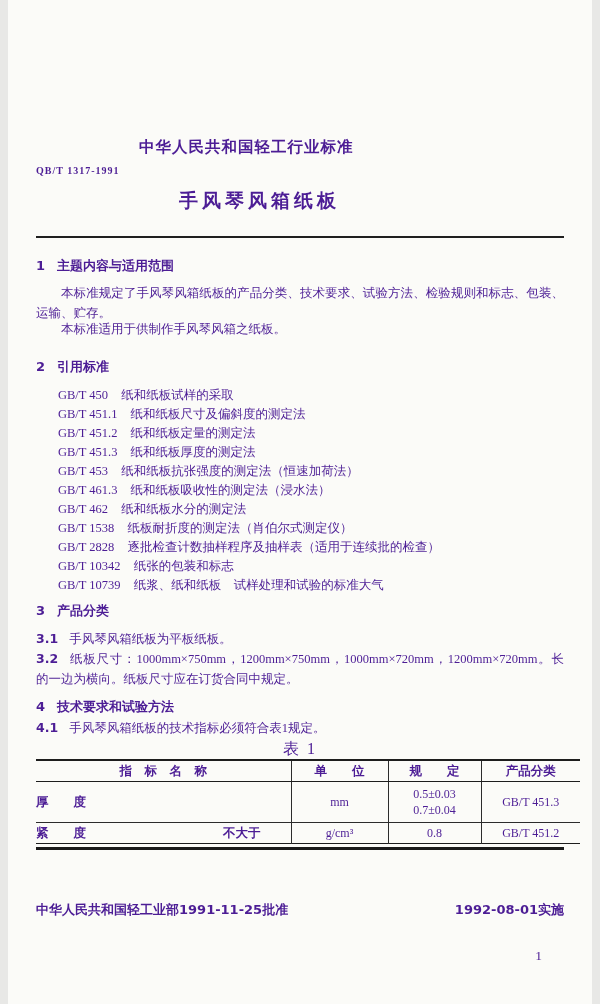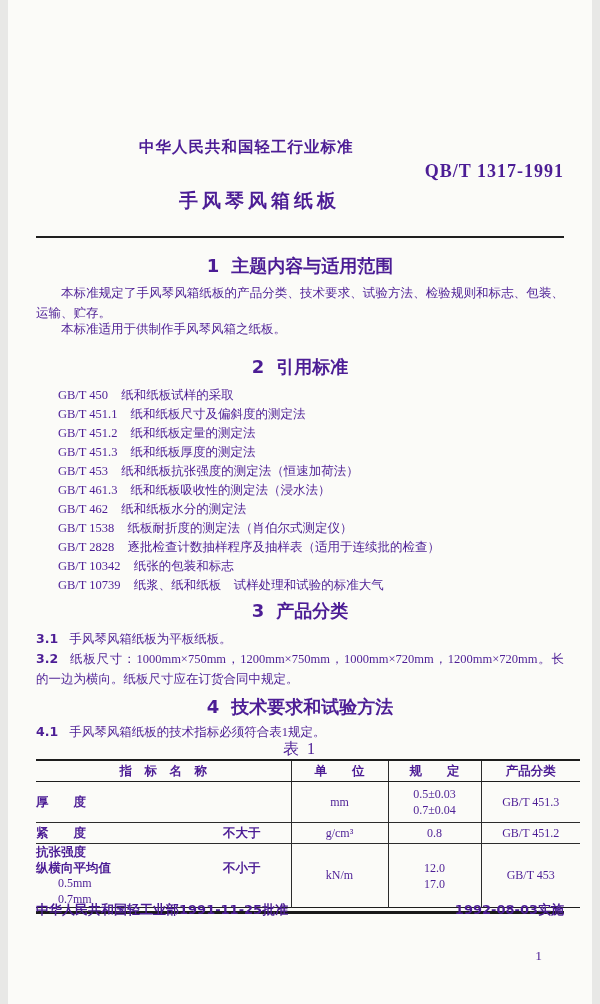--- a/index.html
+++ b/index.html
@@ -10,39 +10,39 @@
     background:#fbfbf8;
     color:#4c1d95;
     font-family:"Liberation Serif",serif;
     font-size:12.5px;
     overflow:hidden;
   }
   .content{position:absolute;left:28px;right:28px;top:0;}
   .hei{font-family:"DejaVu Sans","Liberation Sans",sans-serif;font-weight:bold;}
 
   .std-type{padding-top:138px;margin-left:103px;font-size:15.5px;line-height:18px;letter-spacing:1px;}
-  .std-num{margin-top:7px;text-align:right;font-size:18px;line-height:16px;font-weight:bold;letter-spacing:1px;font-family:"Liberation Serif",serif;}
+  .std-num{margin-top:7px;text-align:left;font-size:10px;line-height:16px;font-weight:bold;letter-spacing:1px;font-family:"Liberation Serif",serif;}
   .doc-title{margin-top:10px;margin-left:143px;font-size:19px;line-height:22px;letter-spacing:4px;}
   .head-rule{margin-top:25px;border-top:2.5px solid #1f1f1f;height:0;}
 
-  .sec-h{margin-top:20px;font-size:18px;line-height:15px;text-align:center;}
+  .sec-h{margin-top:20px;font-size:13px;line-height:15px;}
   .sec-h .t{margin-left:12px;}
   .para{margin-top:10px;line-height:20px;text-align:justify;text-indent:2em;}
   .para2{margin-top:-4px;line-height:20px;text-indent:2em;}
 
   .refs{margin-top:12px;margin-left:22px;}
   .ref{line-height:19px;white-space:nowrap;}
   .ref .code{margin-right:13px;}
 
   .h3{margin-top:8px;}
   .item{margin-top:11px;line-height:20px;text-align:justify;}
   .item .inum{font-family:"DejaVu Sans","Liberation Sans",sans-serif;font-weight:bold;margin-right:11px;}
   .item2{margin-top:0;}
   .h4{margin-top:10px;}
-  .item41{margin-top:8px;line-height:20px;}
+  .item41{margin-top:0;line-height:27px;}
 
   .tbl-label{margin-top:-1px;text-align:center;line-height:15px;font-size:16px;letter-spacing:2px;}
 
   table.spec{margin-top:3px;border-collapse:collapse;table-layout:fixed;width:544px;
     border-top:2px solid #1d1d1d;font-size:12px;}
   table.spec th,table.spec td{padding:0;vertical-align:middle;}
   table.spec thead th{border-bottom:1.5px solid #1d1d1d;height:20px;font-size:12.5px;
     font-family:"DejaVu Sans","Liberation Sans",sans-serif;font-weight:bold;text-align:center;}
   table.spec .vline{border-left:1px solid #2c2c2c;}
   table.spec tbody tr{border-bottom:1px solid #2c2c2c;}
@@ -144,41 +144,24 @@
         </tr>
         <tr style="height:21px">
           <td class="cell-name">
             <span class="lbl">紧　　度</span>
             <span class="lbl qualify">不大于</span>
           </td>
           <td class="vline tc">g/cm³</td>
           <td class="vline tc">0.8</td>
           <td class="vline tc">GB/T 451.2</td>
         </tr>
-        <tr style="height:64px">
-          <td class="r3c1">
-            <div class="lbl">抗张强度</div>
-            <div>
-              <span class="lbl">纵横向平均值</span>
-              <span class="lbl qualify">不小于</span>
-            </div>
-            <div class="sub">0.5mm</div>
-            <div class="sub">0.7mm</div>
-          </td>
-          <td class="vline tc">kN/m</td>
-          <td class="vline r3c3">
-            <div>12.0</div>
-            <div>17.0</div>
-          </td>
-          <td class="vline tc">GB/T 453</td>
-        </tr>
       </tbody>
     </table>
 
     <div class="foot-rule"></div>
   </div>
 
   <div class="footer">
     <span class="hei">中华人民共和国轻工业部1991-11-25批准</span>
-    <span class="hei">1992-08-03实施</span>
+    <span class="hei">1992-08-01实施</span>
   </div>
   <div class="pageno">1</div>
 </div>
 
 </body></html>

